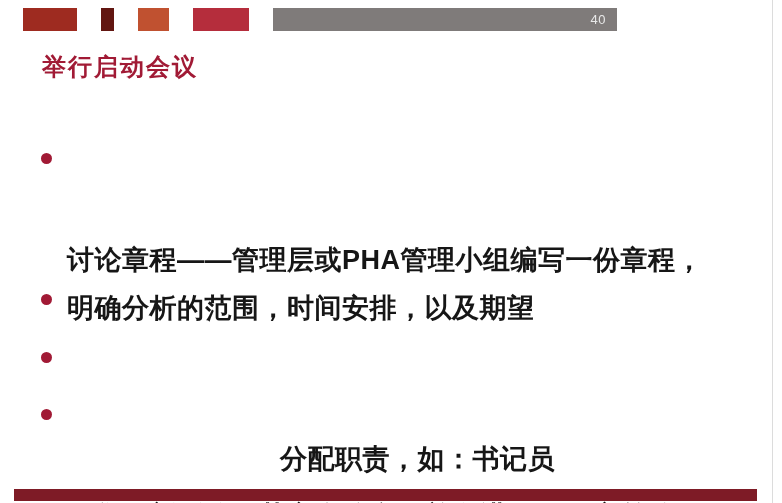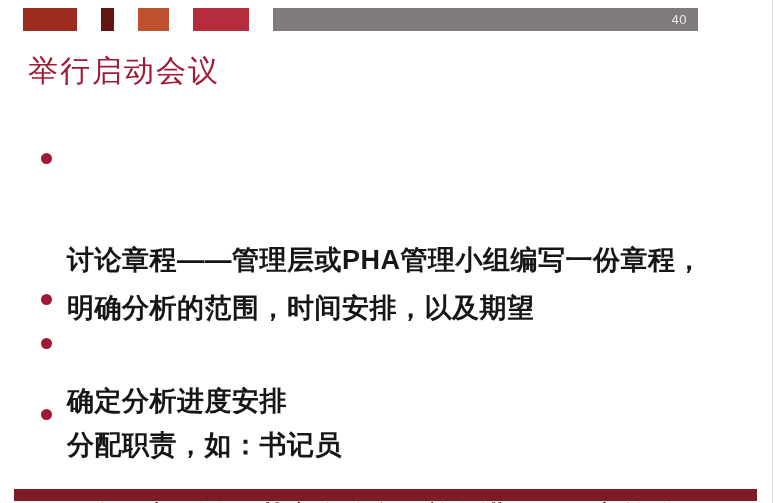--- a/index.html
+++ b/index.html
@@ -7,62 +7,62 @@
   .slide {
     position:relative;
     width:782px; height:503px;
     background:#ffffff;
     overflow:hidden;
     font-family:"Liberation Sans","DejaVu Sans",sans-serif;
   }
   
   .top-bar {
     position:absolute; left:23px; top:8px;
-    width:675px; height:23px;
+    width:594px; height:23px;
     display:flex;
     gap:24px;
   }
   .seg { height:100%; }
   .seg1 { width:54px; }
   .seg2 { width:13px; }
   .seg3 { width:31px; }
   .seg4 { width:56px; }
   .seg-gray {
     flex:1; display:flex; align-items:center; justify-content:flex-end;
   }
   .page-num {
     font-size:13px; line-height:23px;
     padding-right:11px; letter-spacing:0.5px;
   }
   
   .title {
-    position:absolute; left:28px; top:51px;
+    position:absolute; left:42px; top:51px;
     font-family:"Liberation Serif","DejaVu Serif",serif;
-    font-size:30px; font-weight:400;
+    font-size:24px; font-weight:700;
     letter-spacing:2px;
     white-space:nowrap;
   }
   
   .bullets { position:absolute; left:40px; top:0; right:14px; height:100%; list-style:none; }
   .bullet {
     position:absolute; left:0; right:0;
     padding-left:27px;
     font-size:27px; font-weight:700;
     line-height:48px;
     white-space:pre-line;
     letter-spacing:0.5px;
   }
   .dot {
     position:absolute; left:1px; top:13px;
     width:11px; height:11px; border-radius:50%;
   }
   .b1 { top:140px; }
   .b2 { top:224px; }
   .b3 { top:281px; }
-  .b4 { top:325px; }
+  .b4 { top:339px;text-align:center; }
   .b5 { top:396px; }
   
   .footer-bar {
     position:absolute; left:14px; top:489px;
     width:743px; height:12px;
   }
   
   .right-edge {
     position:absolute; right:9px; top:0; bottom:0;
     width:1px; background:#DCDCDC;
@@ -86,21 +86,20 @@
   <h1 class="title" style="color: rgb(161, 26, 53);">举行启动会议</h1>
 
   <ul class="bullets">
     <li class="bullet b1" style="color: rgb(22, 22, 22);">
       <span class="dot" style="background-color: rgb(161, 26, 53);"></span>
       <span>讨论章程——管理层或PHA管理小组编写一份章程，
 明确分析的范围，时间安排，以及期望</span>
     </li>
     <li class="bullet b3" style="color: rgb(22, 22, 22);">
       <span class="dot" style="background-color: rgb(161, 26, 53);"></span>
-      <span>确定分析进度安排</span>
     </li>
     <li class="bullet b4" style="color: rgb(22, 22, 22);">
       <span class="dot" style="background-color: rgb(161, 26, 53);"></span>
       <span>分配职责，如：书记员</span>
     </li>
     <li class="bullet b5" style="color: rgb(22, 22, 22);">
       <span class="dot" style="background-color: rgb(161, 26, 53);"></span>
       <span>收集最新版的工艺安全信息，并在进行PHA之前分
 发给小组成员</span>
     </li>

